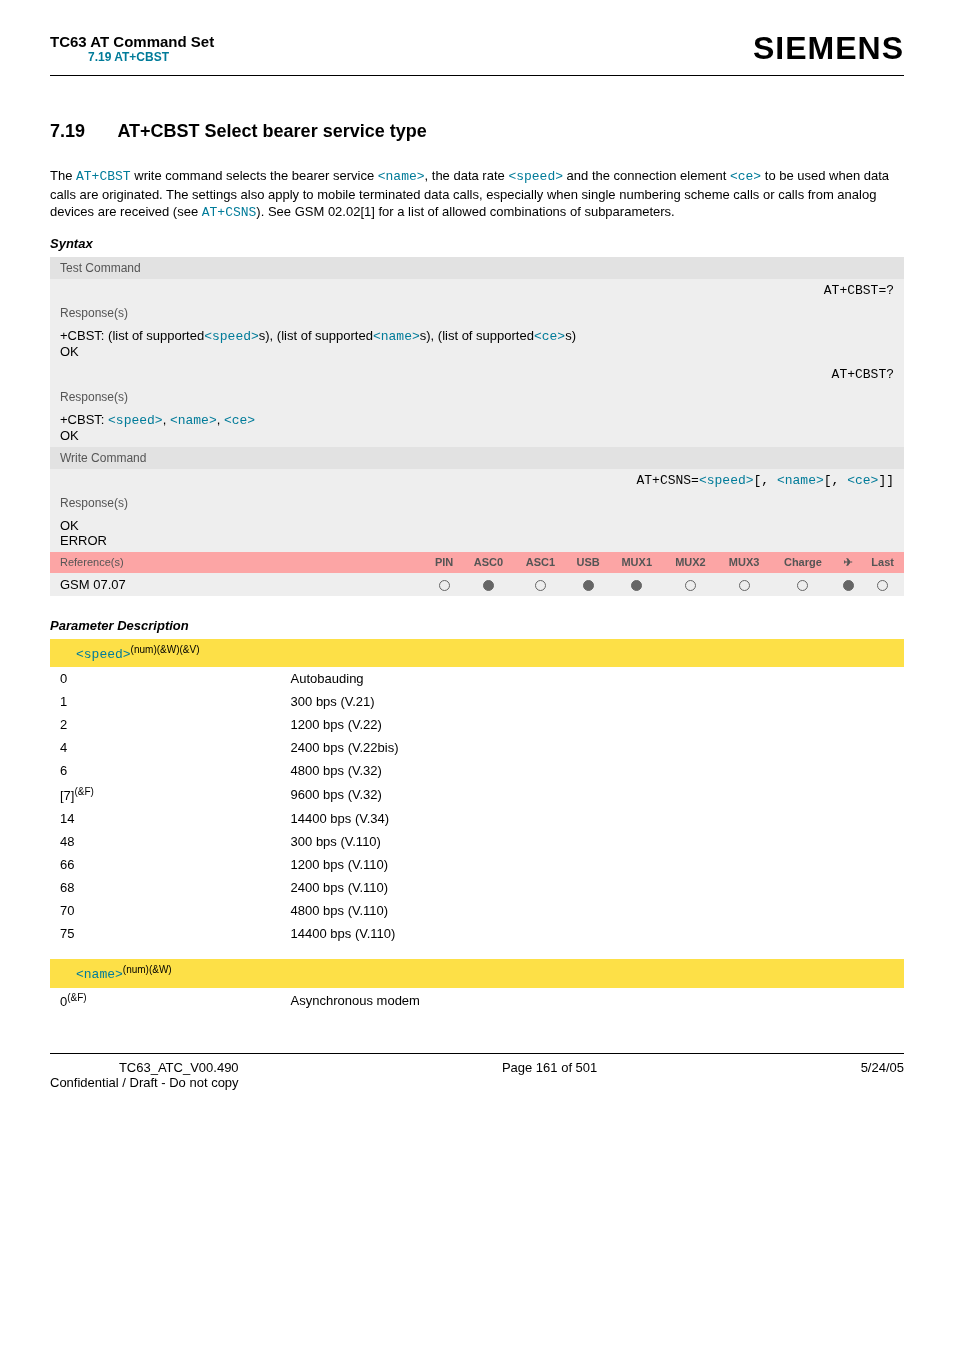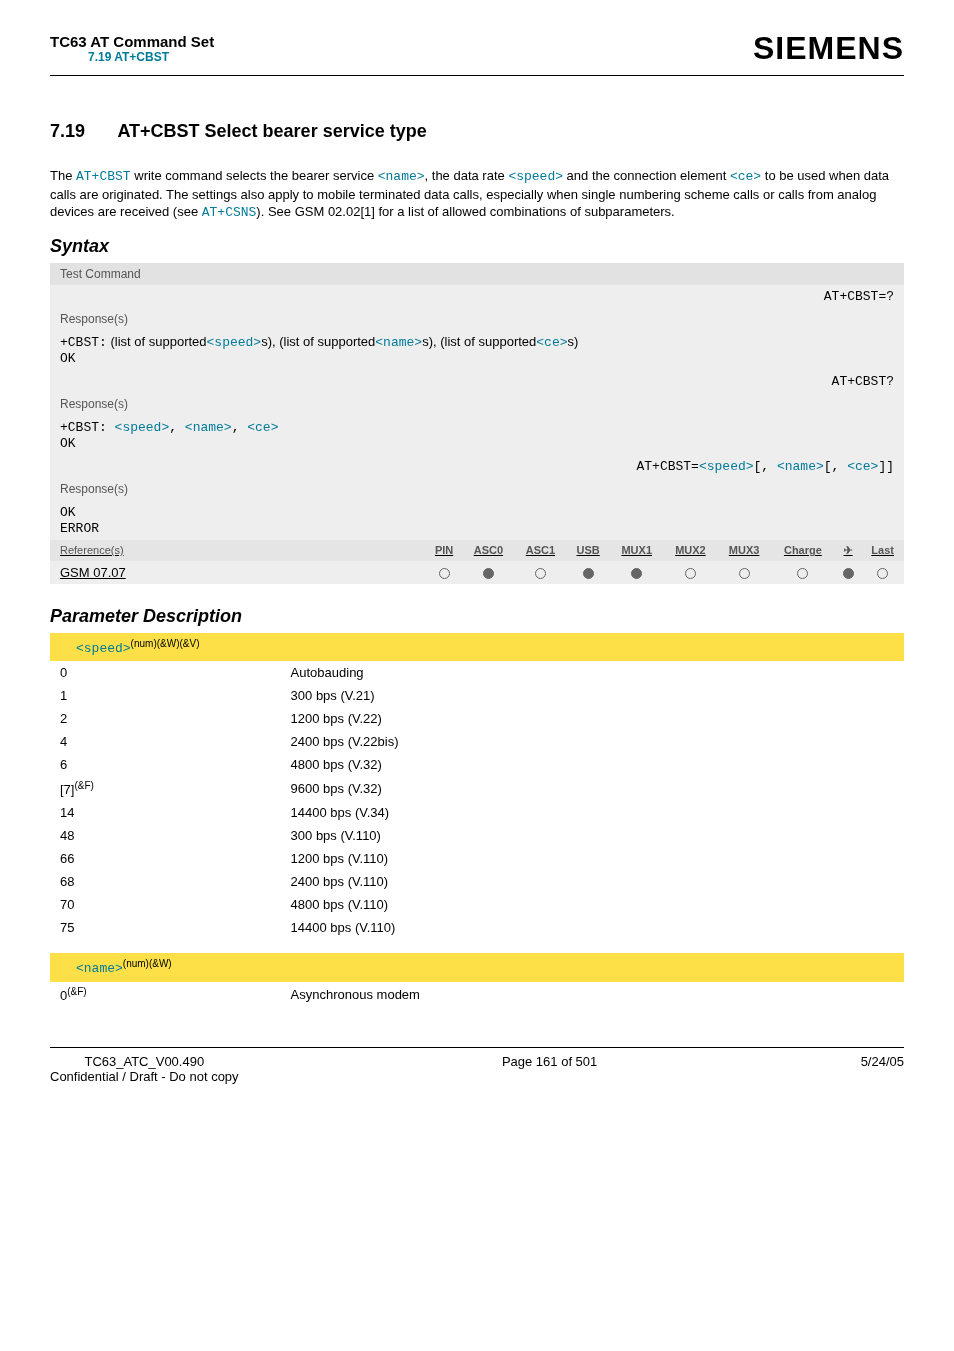--- a/index.html
+++ b/index.html
@@ -46,21 +46,21 @@
     p.intro {
       font-size: 13px;
       line-height: 1.35;
       margin-bottom: 14px;
     }
     .codetok {
       font-family: "Courier New", monospace;
       color: #007b99;
     }
     h3.subhead {
-      font-size: 18px;
+      font-size: 13px;
       font-style: italic;
       font-weight: bold;
       margin-bottom: 6px;
     }
     .syntax-table {
       width: 100%;
       border-collapse: collapse;
       margin-bottom: 22px;
     }
     .syntax-table td {
@@ -81,26 +81,25 @@
     }
     .resp-header td {
       background: #eeeeee;
       color: #555;
       font-size: 12px;
     }
     .resp-body td {
       background: #eeeeee;
       font-size: 13px;
     }
-    .mono { font-family: Liberation Mono, monospace; }
+    .mono { font-family: Liberation Sans, sans-serif; }
     .ref-grid {
       width: 100%;
       border-collapse: collapse;
-      background: #e5e5e5;
-      text-decoration: underline;
+      background: #fca5a5;
     }
     .ref-grid td, .ref-grid th {
       font-size: 11px;
       color: #555;
       padding: 4px 4px;
       text-align: center;
     }
     .ref-grid th.left { text-align: left; padding-left: 10px; font-weight: normal; }
     .ref-body td {
       background: #eeeeee;
@@ -137,21 +136,21 @@
     }
     .sup { font-size: 10px; vertical-align: super; }
     .footer {
       border-top: 1px solid #000;
       margin-top: 40px;
       padding-top: 6px;
       display: flex;
       justify-content: space-between;
       font-size: 13px;
     }
-    .footer-left { text-align: center; }
+    .footer-left { text-align: right; }
     .footer .mid { text-align: center; flex: 1; }
   </style>
 </head>
 <body>
 
 <div class="header">
   <div class="header-left">
     <div class="doc-title">TC63 AT Command Set</div>
     <div class="sub-title">7.19 AT+CBST</div>
   </div>
@@ -195,23 +194,26 @@
   <tr class="resp-header">
         <td>Response(s)</td>
       </tr>
   <tr class="resp-body">
     <td>
       <span class="mono">+CBST: </span><span class="codetok">&lt;speed&gt;</span><span class="mono">, </span><span class="codetok">&lt;name&gt;</span><span class="mono">, </span><span class="codetok">&lt;ce&gt;</span><br>
       <span class="mono">OK</span>
     </td>
   </tr>
 
+  <tr class="sect-header">
+        <td>Write Command</td>
+      </tr>
   <tr class="cmd-row">
     <td>
-      <span>AT+CBST=</span><span class="codetok" style="font-family:'Courier New',monospace;">&lt;speed&gt;</span><span style="color:#000;">[, </span><span class="codetok" style="font-family:'Courier New',monospace;">&lt;name&gt;</span><span style="color:#000;">[, </span><span class="codetok" style="font-family:'Courier New',monospace;">&lt;ce&gt;</span><span style="color:#000;">]]</span>
+      <span>AT+CSNS=</span><span class="codetok" style="font-family:'Courier New',monospace;">&lt;speed&gt;</span><span style="color:#000;">[, </span><span class="codetok" style="font-family:'Courier New',monospace;">&lt;name&gt;</span><span style="color:#000;">[, </span><span class="codetok" style="font-family:'Courier New',monospace;">&lt;ce&gt;</span><span style="color:#000;">]]</span>
     </td>
   </tr>
   <tr class="resp-header">
         <td>Response(s)</td>
       </tr>
   <tr class="resp-body">
     <td>
       <span class="mono">OK</span><br>
       <span class="mono">ERROR</span>
     </td>

